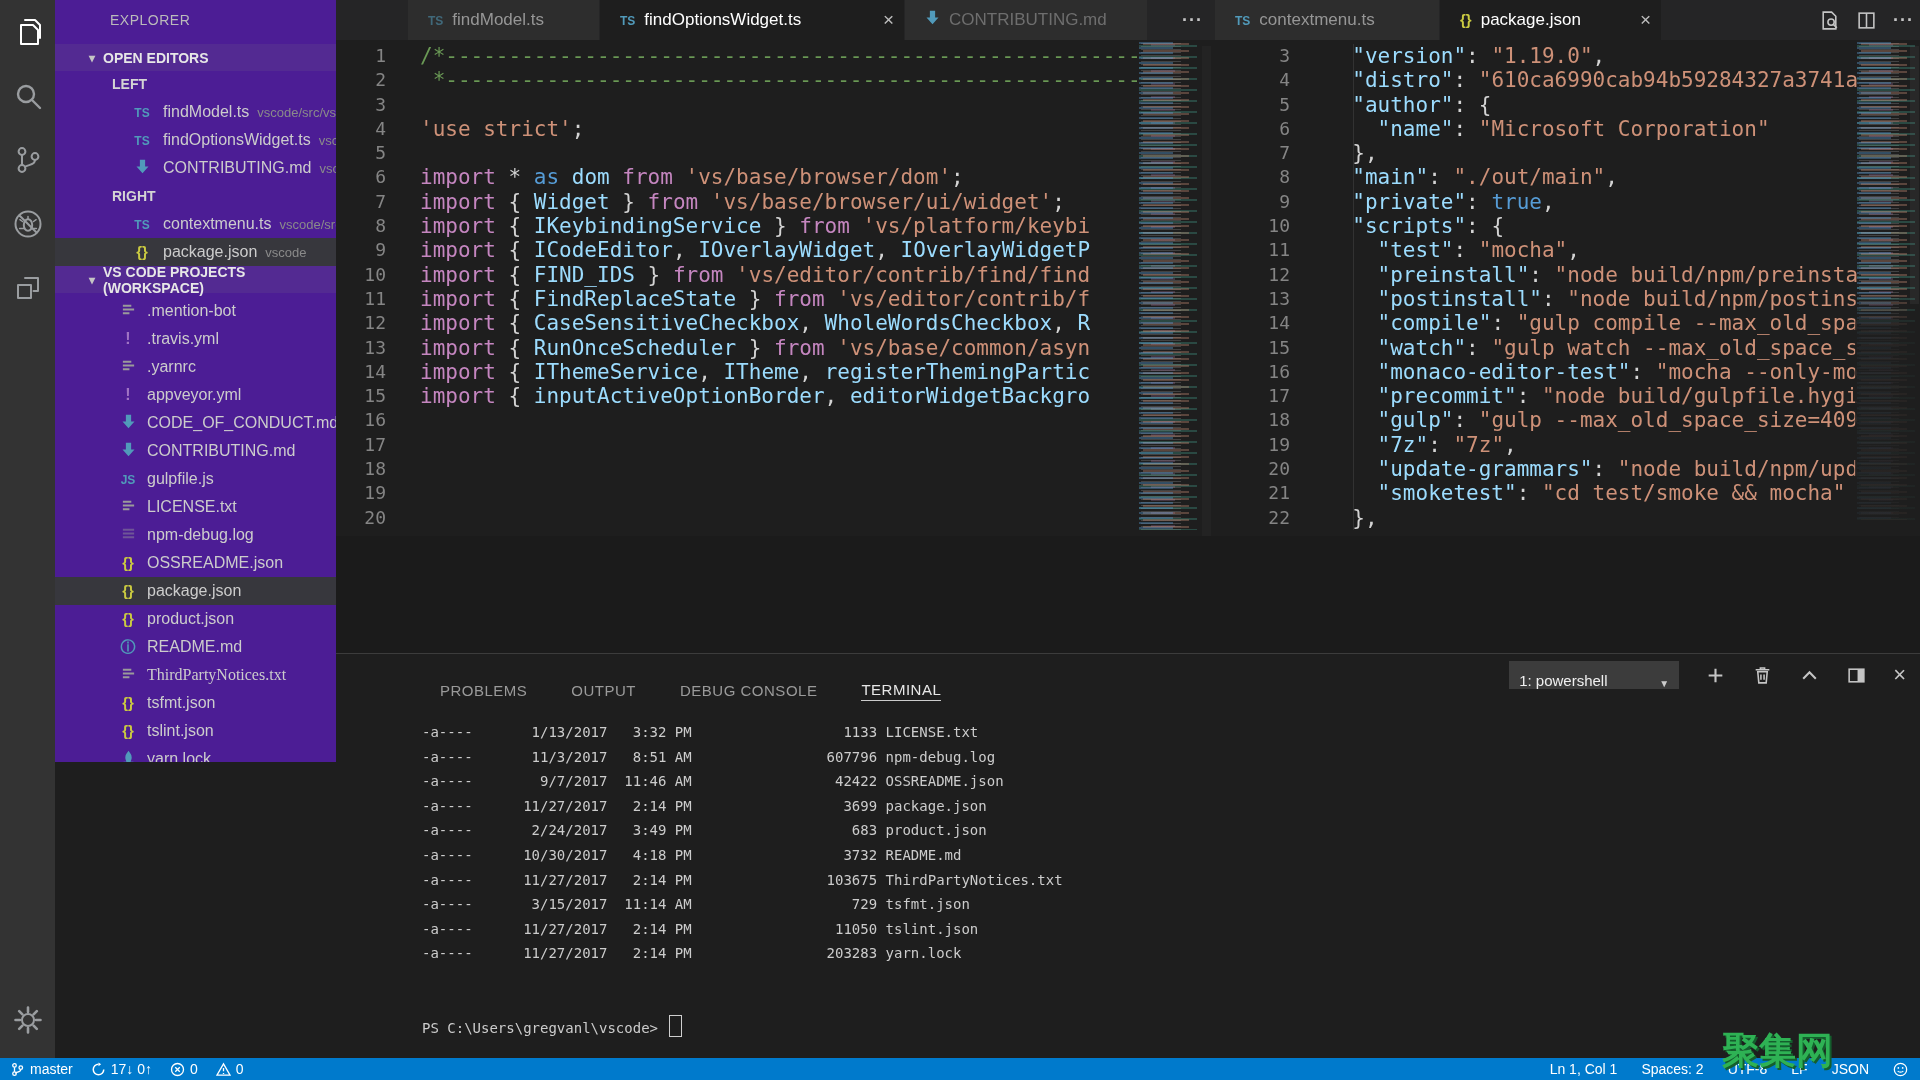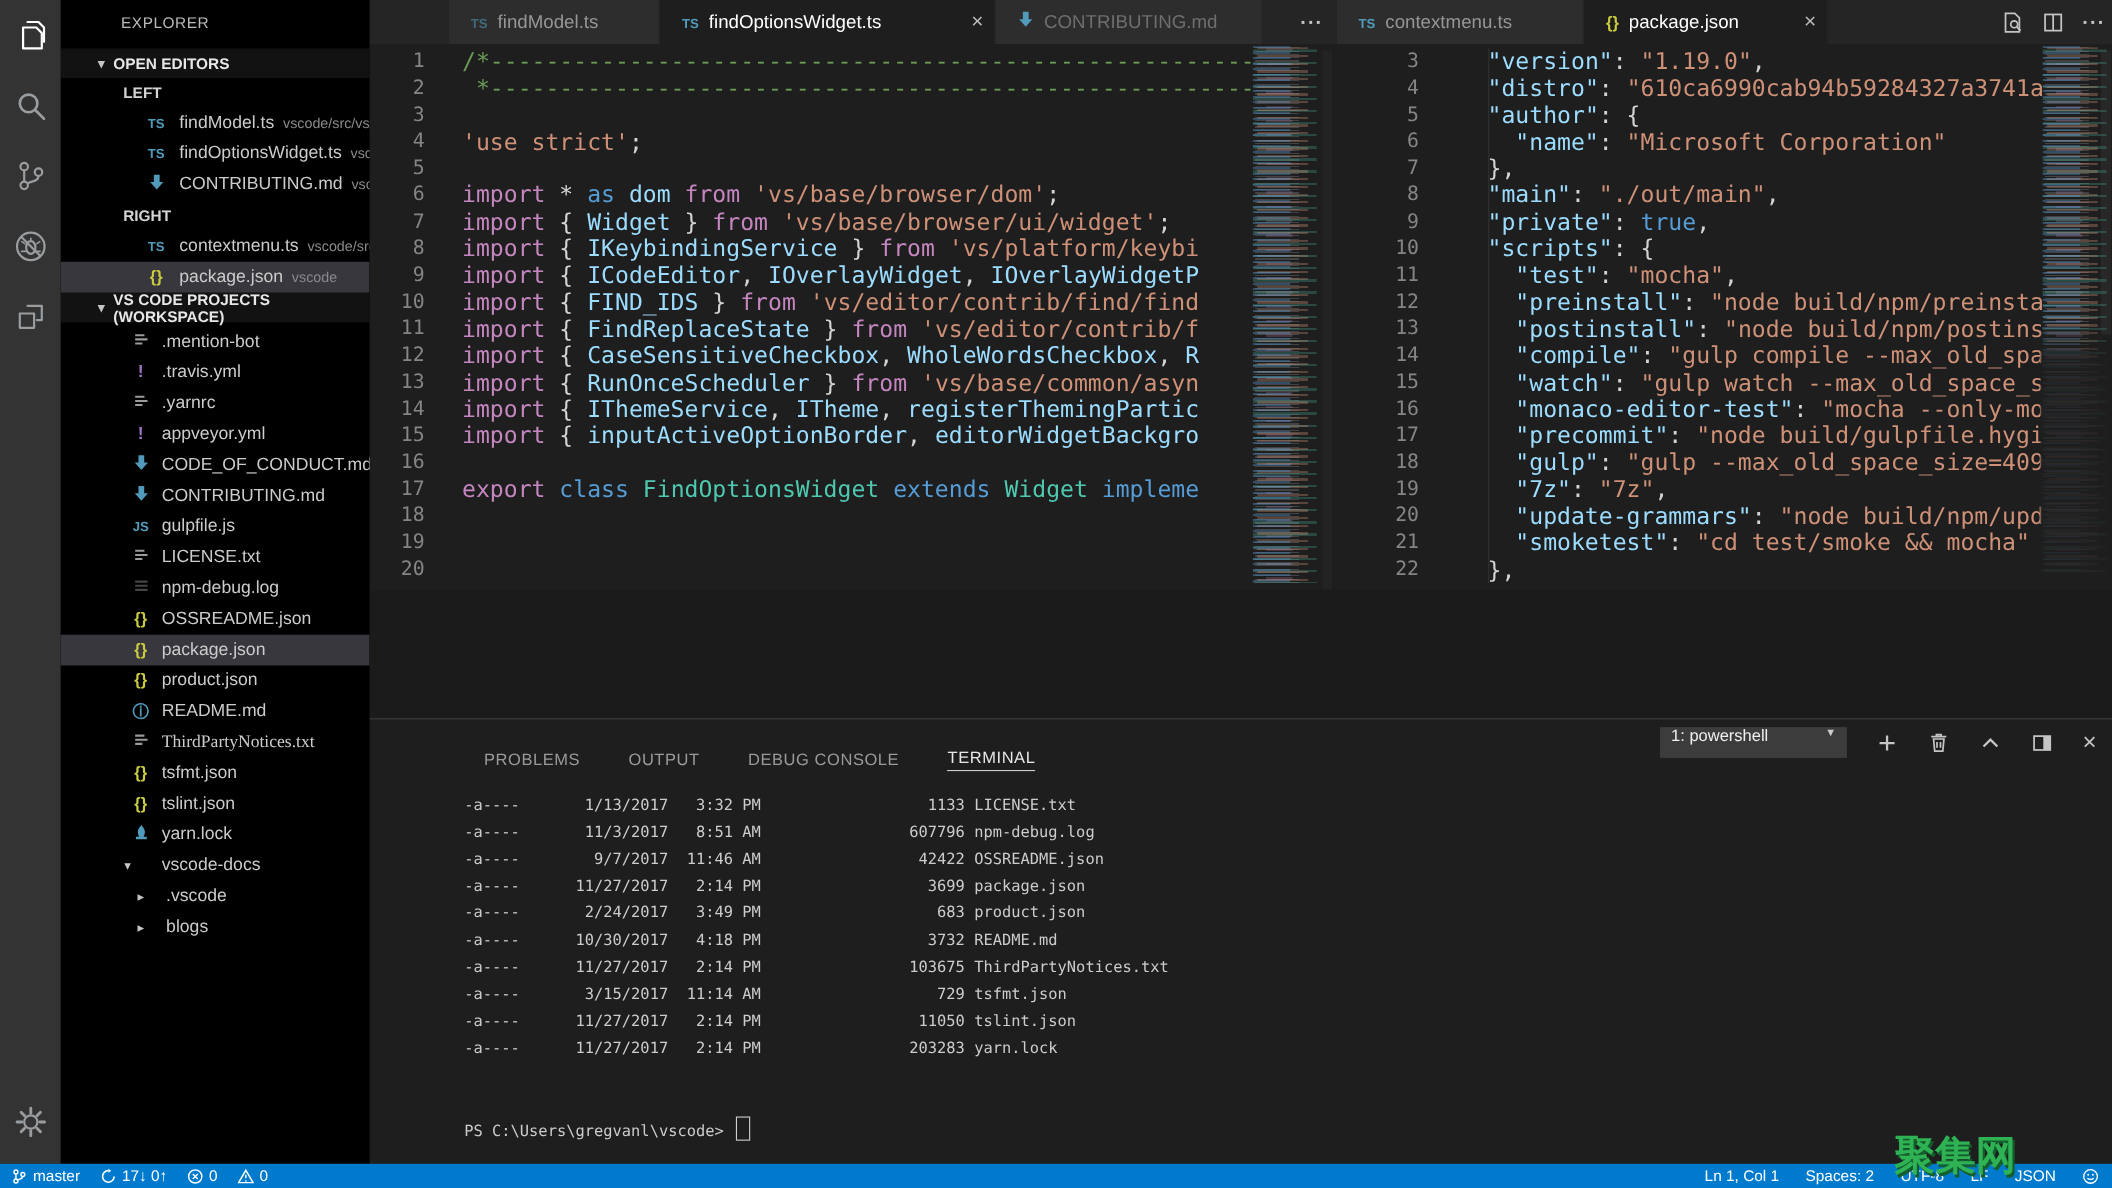--- a/index.html
+++ b/index.html
@@ -5,21 +5,21 @@
   html,body{margin:0;padding:0;background:#000;}
   .screen{position:relative;width:1920px;height:1080px;background:#1e1e1e;overflow:hidden;
           font-family:"Liberation Sans",sans-serif;color:#ccc;-webkit-font-smoothing:antialiased;}
   
   .activitybar{position:absolute;left:0;top:0;width:55px;height:1058px;background:#333333;z-index:5;}
   .ab-item{width:55px;height:64px;display:flex;align-items:center;justify-content:center;color:#9a9da0;cursor:pointer;}
   .ab-item.active{color:#ffffff;}
   .ab-item svg{width:32px;height:32px;}
   .ab-bottom{position:absolute;bottom:6px;left:0;}
   
-  .sidebar{position:absolute;left:55px;top:0;width:281px;height:1058px;background:#000000;overflow:hidden;z-index:4;}
+  .sidebar{position:absolute;left:55px;top:0;width:281px;height:762px;background:#4c1d95;overflow:hidden;z-index:4;}
   .sb-title{position:absolute;top:12px;left:55px;font-size:14px;color:#bbbbbb;letter-spacing:.5px;}
   .sb-row{position:absolute;left:0;width:100%;height:28px;display:flex;align-items:center;font-size:16px;color:#cccccc;cursor:pointer;box-sizing:border-box;}
   .sb-row.selected{background:#37373d;}
   .sb-header{position:absolute;left:0;width:100%;height:27px;background:rgba(128,128,128,.14);display:flex;align-items:center;font-size:14px;font-weight:bold;color:#e7e7e7;cursor:pointer;}
   .sb-header .tw{margin-left:34px;margin-right:8px;font-size:12px;color:#c5c5c5;}
   .grp-label{position:absolute;left:57px;height:28px;display:flex;align-items:center;font-size:14px;font-weight:bold;color:#d4d4d4;}
   .oe-icon{position:absolute;left:77px;width:20px;text-align:center;}
   .oe-label{position:absolute;left:108px;white-space:nowrap;}
   .oe-detail{color:#8a8a8a;font-size:13px;margin-left:8px;}
   .tree-icon{position:absolute;left:63px;width:20px;text-align:center;}
@@ -64,21 +64,21 @@
   .minimap.fade:after{content:"";position:absolute;inset:0;background:linear-gradient(180deg,transparent 0 52%,rgba(30,30,30,.85) 60% 100%);}
   .vslider{position:absolute;background:rgba(121,121,121,.32);cursor:pointer;}
   .indent-guide{position:absolute;width:1px;background:rgba(255,255,255,.09);}
   .editor-void{position:absolute;left:0;right:0;background:#1b1b1b;}
   
   .panel{position:absolute;left:336px;top:653px;width:1584px;height:405px;background:#1e1e1e;border-top:1px solid #3c3c3c;box-sizing:border-box;}
   .panel-tabs{position:absolute;left:104px;top:16px;height:42px;display:flex;gap:44px;align-items:center;}
   .ptab{font-size:15px;letter-spacing:.5px;color:#9a9a9a;cursor:pointer;padding-bottom:2px;}
   .ptab.active{color:#e7e7e7;border-bottom:1px solid #cccccc;}
   .panel-controls{position:absolute;right:14px;top:0;height:42px;display:flex;align-items:center;gap:26px;}
-  .term-select{width:150px;height:28px;background:#3c3c3c;color:#f0f0f0;font-size:15px;display:flex;align-items:flex-start;justify-content:space-between;padding:0 10px;cursor:pointer;}
+  .term-select{width:150px;height:28px;background:#3c3c3c;color:#f0f0f0;font-size:15px;display:flex;align-items:flex-end;justify-content:space-between;padding:0 10px;cursor:pointer;}
   .term-select .sel-arrow{font-size:10px;color:#cccccc;}
   .picon{color:#c5c5c5;cursor:pointer;display:flex;align-items:center;}
   .picon svg{width:21px;height:21px;}
   .pclose{color:#c5c5c5;font-size:22px;cursor:pointer;line-height:20px;}
   .terminal{position:absolute;left:86px;top:66px;margin:0;font-family:"DejaVu Sans Mono",monospace;
             font-size:14px;line-height:24.6px;color:#cccccc;white-space:pre;}
   .cursor-block{display:inline-block;width:11px;height:20px;border:1.5px solid #cfcfcf;vertical-align:-4px;margin-left:3px;}
   
   .statusbar{position:absolute;left:0;top:1058px;width:1920px;height:22px;background:#007acc;color:#ffffff;
              display:flex;align-items:center;font-size:14px;z-index:6;}
@@ -334,21 +334,20 @@
           <div class="codeline"><span class="tk-k">import</span><span class="tk-p"> { </span><span class="tk-v">Widget</span><span class="tk-p"> } </span><span class="tk-k">from</span><span class="tk-s"> 'vs/base/browser/ui/widget'</span><span class="tk-p">;</span></div>
           <div class="codeline"><span class="tk-k">import</span><span class="tk-p"> { </span><span class="tk-v">IKeybindingService</span><span class="tk-p"> } </span><span class="tk-k">from</span><span class="tk-s"> 'vs/platform/keybi</span></div>
           <div class="codeline"><span class="tk-k">import</span><span class="tk-p"> { </span><span class="tk-v">ICodeEditor</span><span class="tk-p">, </span><span class="tk-v">IOverlayWidget</span><span class="tk-p">, </span><span class="tk-v">IOverlayWidgetP</span></div>
           <div class="codeline"><span class="tk-k">import</span><span class="tk-p"> { </span><span class="tk-v">FIND_IDS</span><span class="tk-p"> } </span><span class="tk-k">from</span><span class="tk-s"> 'vs/editor/contrib/find/find</span></div>
           <div class="codeline"><span class="tk-k">import</span><span class="tk-p"> { </span><span class="tk-v">FindReplaceState</span><span class="tk-p"> } </span><span class="tk-k">from</span><span class="tk-s"> 'vs/editor/contrib/f</span></div>
           <div class="codeline"><span class="tk-k">import</span><span class="tk-p"> { </span><span class="tk-v">CaseSensitiveCheckbox</span><span class="tk-p">, </span><span class="tk-v">WholeWordsCheckbox</span><span class="tk-p">, </span><span class="tk-v">R</span></div>
           <div class="codeline"><span class="tk-k">import</span><span class="tk-p"> { </span><span class="tk-v">RunOnceScheduler</span><span class="tk-p"> } </span><span class="tk-k">from</span><span class="tk-s"> 'vs/base/common/asyn</span></div>
           <div class="codeline"><span class="tk-k">import</span><span class="tk-p"> { </span><span class="tk-v">IThemeService</span><span class="tk-p">, </span><span class="tk-v">ITheme</span><span class="tk-p">, </span><span class="tk-v">registerThemingPartic</span></div>
           <div class="codeline"><span class="tk-k">import</span><span class="tk-p"> { </span><span class="tk-v">inputActiveOptionBorder</span><span class="tk-p">, </span><span class="tk-v">editorWidgetBackgro</span></div>
           <div class="codeline">&nbsp;</div>
-          <div class="codeline"><span class="tk-k">export </span><span class="tk-kb">class </span><span class="tk-t">FindOptionsWidget </span><span class="tk-kb">extends </span><span class="tk-t">Widget </span><span class="tk-kb">impleme</span></div>
           <div class="codeline">&nbsp;</div>
         </div>
         <div class="minimap" style="left: 801px; width: 64px; height: 488px;"></div>
         <div class="vslider" style="right: 4px; top: 6px; width: 9px; height: 500px; opacity: 0.18;"></div>
         <div class="editor-void" style="top: 496px; bottom: 0px;"></div>
       </div>
     </div>
   <div class="egroup" id="g1" style="left:1215px;width:705px">
       <div class="tabbar">
         <div class="tab" style="width: 225px;">

